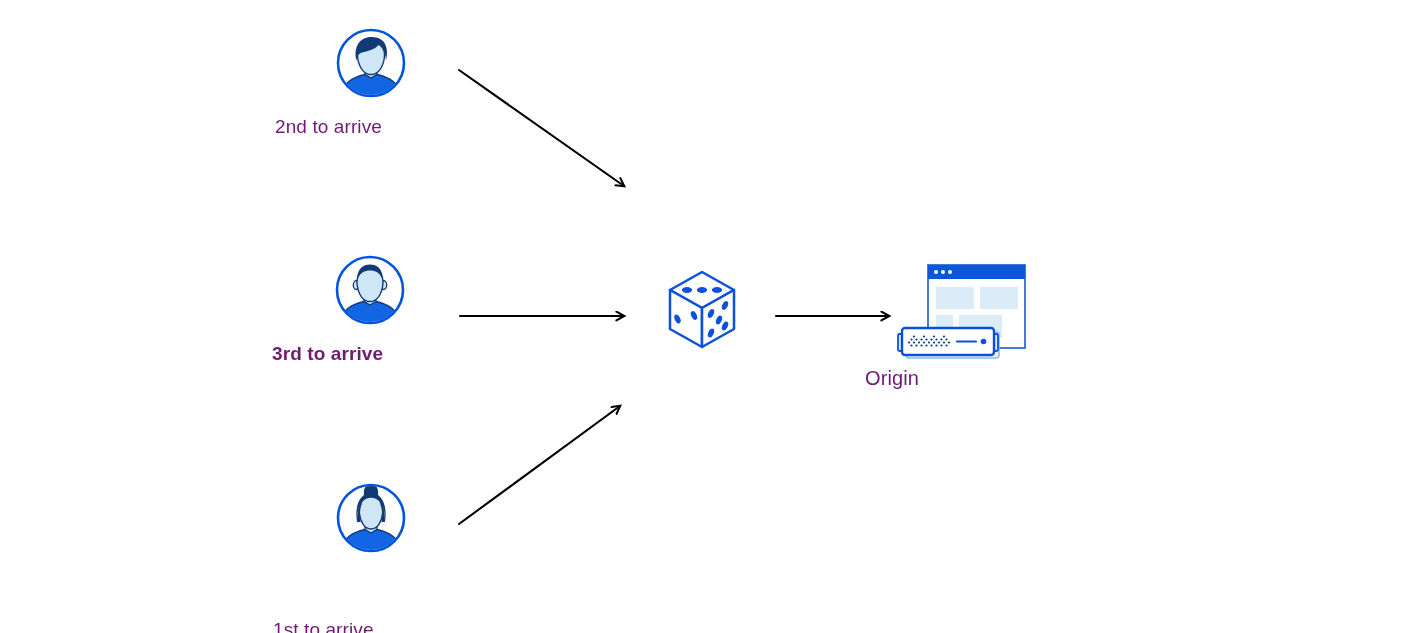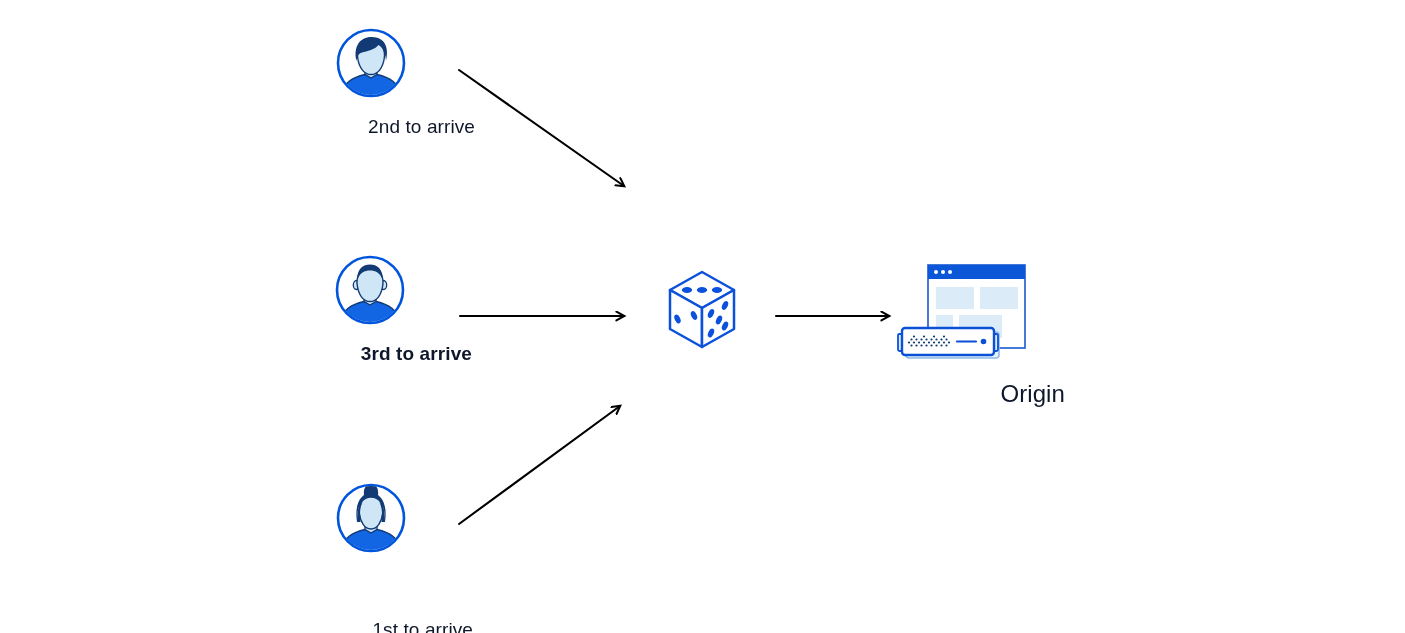--- a/index.html
+++ b/index.html
@@ -20,24 +20,24 @@
     left: 0; top: 0;
     width: 1405px; height: 633px;
     pointer-events: none;
   }
   .node {
     position: absolute;
   }
   .node-label {
     position: absolute;
     width: 200px;
-    text-align: right;
+    text-align: left;
     font-size: 19px;
     line-height: 24px;
-    color: #0f172a;
+    color: #701a75;
     letter-spacing: 0.1px;
   }
 </style>
 </head>
 <body>
 
 <div class="canvas">
 
   <svg class="arrows-layer" viewBox="0 0 1405 633">
     <defs>
@@ -182,16 +182,16 @@
           <circle cx="25.5" cy="83.5" r="1.1"></circle>
           <circle cx="30.5" cy="83.5" r="1.1"></circle>
           <circle cx="35.5" cy="83.5" r="1.1"></circle>
           <circle cx="40.5" cy="83.5" r="1.1"></circle>
           <circle cx="45.5" cy="83.5" r="1.1"></circle>
           <circle cx="50.5" cy="83.5" r="1.1"></circle>
       </g>
       <line x1="61" y1="79.5" x2="80" y2="79.5" stroke="#0b51d8" stroke-width="2.2" stroke-linecap="round"></line>
       <circle cx="87.5" cy="79.5" r="2.8" fill="#0b51d8"></circle>
     </svg>
-    <div class="node-label" style="left:-31px; top:120px; font-size:24px;">Origin</div>
+    <div class="node-label" style="left:-31px; top:104px; font-size:20px;">Origin</div>
   </div>
 
 </div>
 
 </body></html>

